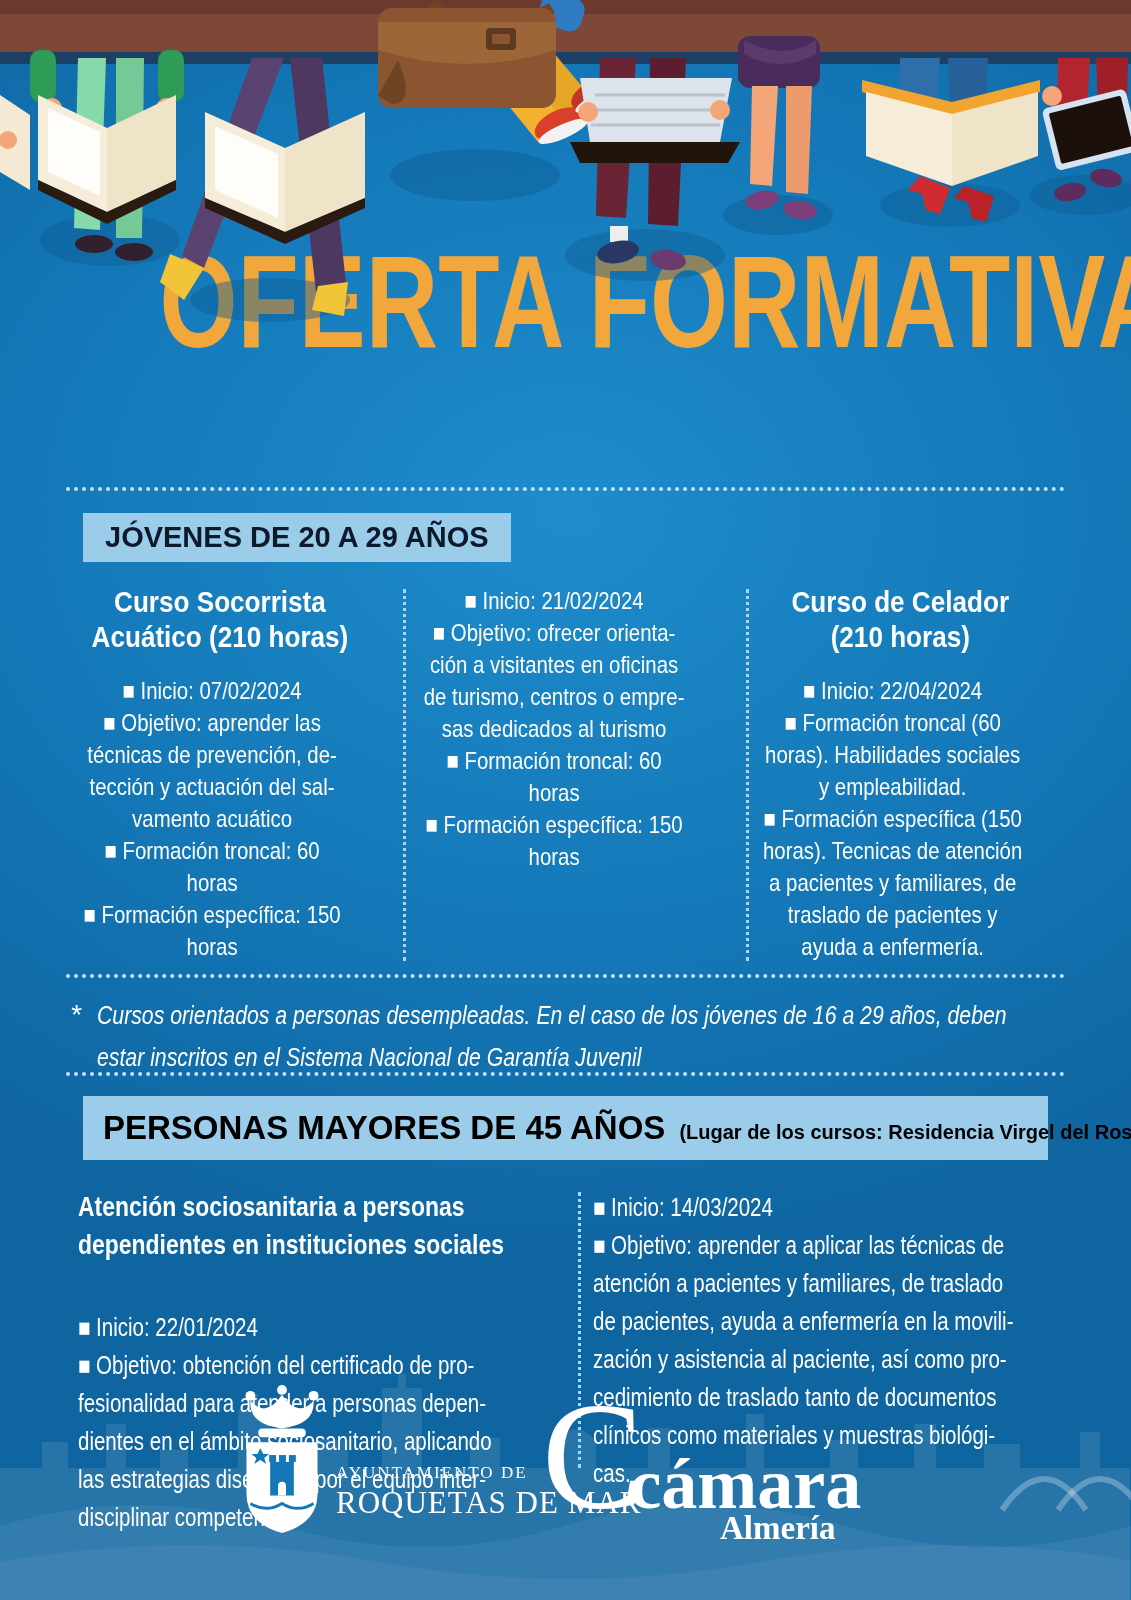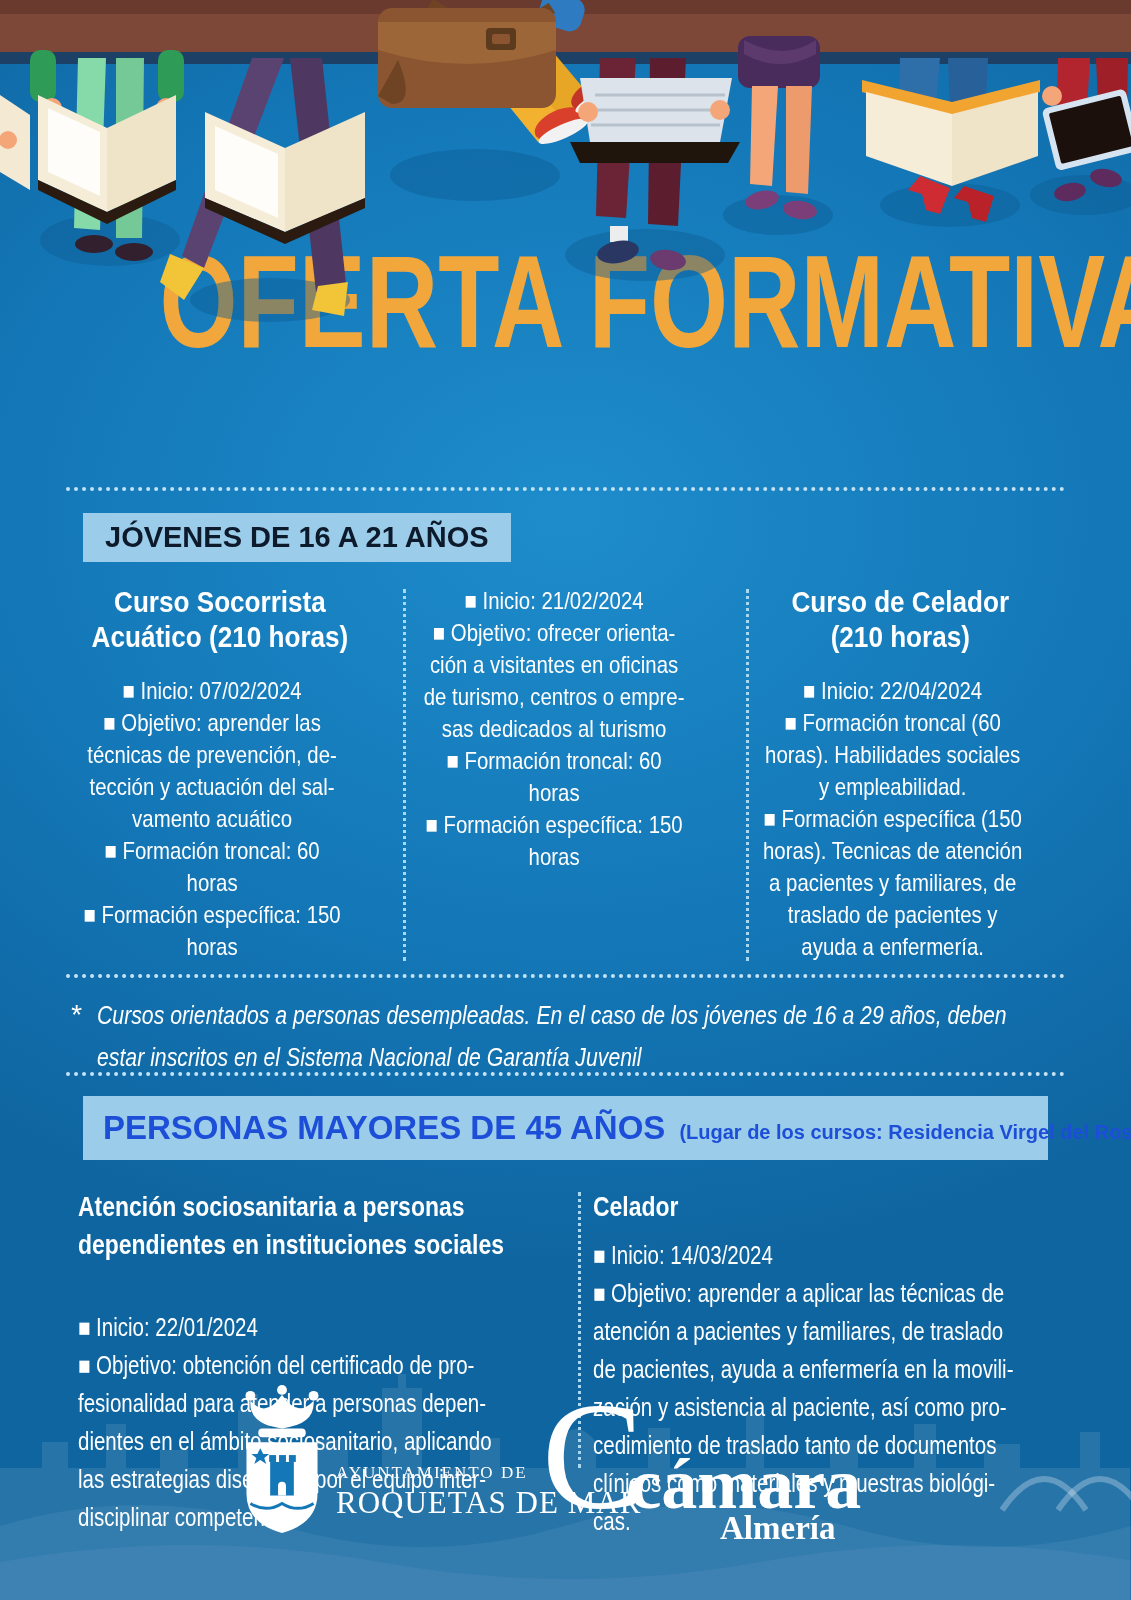--- a/index.html
+++ b/index.html
@@ -14,21 +14,21 @@
   .title-text{display:inline-block;white-space:nowrap;font-weight:bold;font-size:132px;line-height:1;
     color:#F2A73C;transform:scaleX(0.76);transform-origin:50% 50%;}
   .subtitle-wrap{position:absolute;top:382px;left:0;width:100%;text-align:center;z-index:2;}
   .subtitle-inner{display:inline-block;white-space:nowrap;transform:scaleX(0.76);transform-origin:50% 50%;
     font-weight:bold;font-size:74px;line-height:1;color:#fff;}
   .subtitle-inner .sep{font-weight:normal;margin:0 52px;position:relative;top:-4px;}
   .rule{position:absolute;left:66px;right:66px;border-top:4px dotted #C6E3F5;height:0;}
   .rule1{top:487px}.rule2{top:974px}.rule3{top:1072px}
   .badge1{position:absolute;top:513px;left:83px;background:#9BCDEA;color:#0C1A2B;
     padding:8px 22px;font-weight:bold;font-size:29px;white-space:nowrap;}
-  .badge2{position:absolute;top:1096px;left:83px;right:83px;background:#9BCDEA;color:#1d4ed8;
+  .badge2{position:absolute;top:1096px;left:83px;right:83px;background:#9BCDEA;color:#000000;
     padding:13px 20px;display:flex;align-items:baseline;gap:14px;white-space:nowrap;}
   .badge2-main{font-weight:bold;font-size:33px;}
   .badge2-note{font-weight:bold;font-size:20px;}
   .cols1{position:absolute;top:585px;left:78px;width:990px;display:flex;}
   .c{width:318px;text-align:center;}
   .c3{flex:1;}
   .vr{border-left:3px dotted #A8D8F2;height:372px;margin:4px 14px 0 10px;}
   .course-title .tl{white-space:nowrap;font-weight:bold;font-size:29px;line-height:35px;
     transform:scaleX(0.90);transform-origin:0 50%;}
   .course-title{margin-bottom:20px;}
@@ -181,21 +181,21 @@
     </g>
   </svg>
 
   <div class="title-wrap">
     <span class="title-text">OFERTA FORMATIVA</span>
   </div>
 
 
   <div class="rule rule1"></div>
 
-  <div class="badge1">JÓVENES DE 16 A 21 AÑOS</div>
+  <div class="badge1">JÓVENES DE 20 A 29 AÑOS</div>
 
   <div class="cols1">
     <div class="c">
       <div class="course-title">
           <div class="tl">Curso Socorrista</div>
           <div class="tl">Acuático (210 horas)</div>
         </div>
       <div class="course-body">
           <div class="bl">■ Inicio: 07/02/2024</div>
           <div class="bl">■ Objetivo: aprender las</div>
@@ -269,23 +269,20 @@
           <div class="bl2">■ Inicio: 22/01/2024</div>
           <div class="bl2">■ Objetivo: obtención del certificado de pro-</div>
           <div class="bl2">fesionalidad para atender a personas depen-</div>
           <div class="bl2">dientes en el ámbito sociosanitario, aplicando</div>
           <div class="bl2">las estrategias diseñadas por el equipo inter-</div>
           <div class="bl2">disciplinar competente.</div>
         </div>
     </div>
     <div class="vr2"></div>
     <div class="cB">
-      <div class="course-title2 gap-sm">
-          <div class="tl2">Celador</div>
-        </div>
       <div class="course-body2">
           <div class="bl2">■ Inicio: 14/03/2024</div>
           <div class="bl2">■ Objetivo: aprender a aplicar las técnicas de</div>
           <div class="bl2">atención a pacientes y familiares, de traslado</div>
           <div class="bl2">de pacientes, ayuda a enfermería en la movili-</div>
           <div class="bl2">zación y asistencia al paciente, así como pro-</div>
           <div class="bl2">cedimiento de traslado tanto de documentos</div>
           <div class="bl2">clínicos como materiales y muestras biológi-</div>
           <div class="bl2">cas.</div>
         </div>

